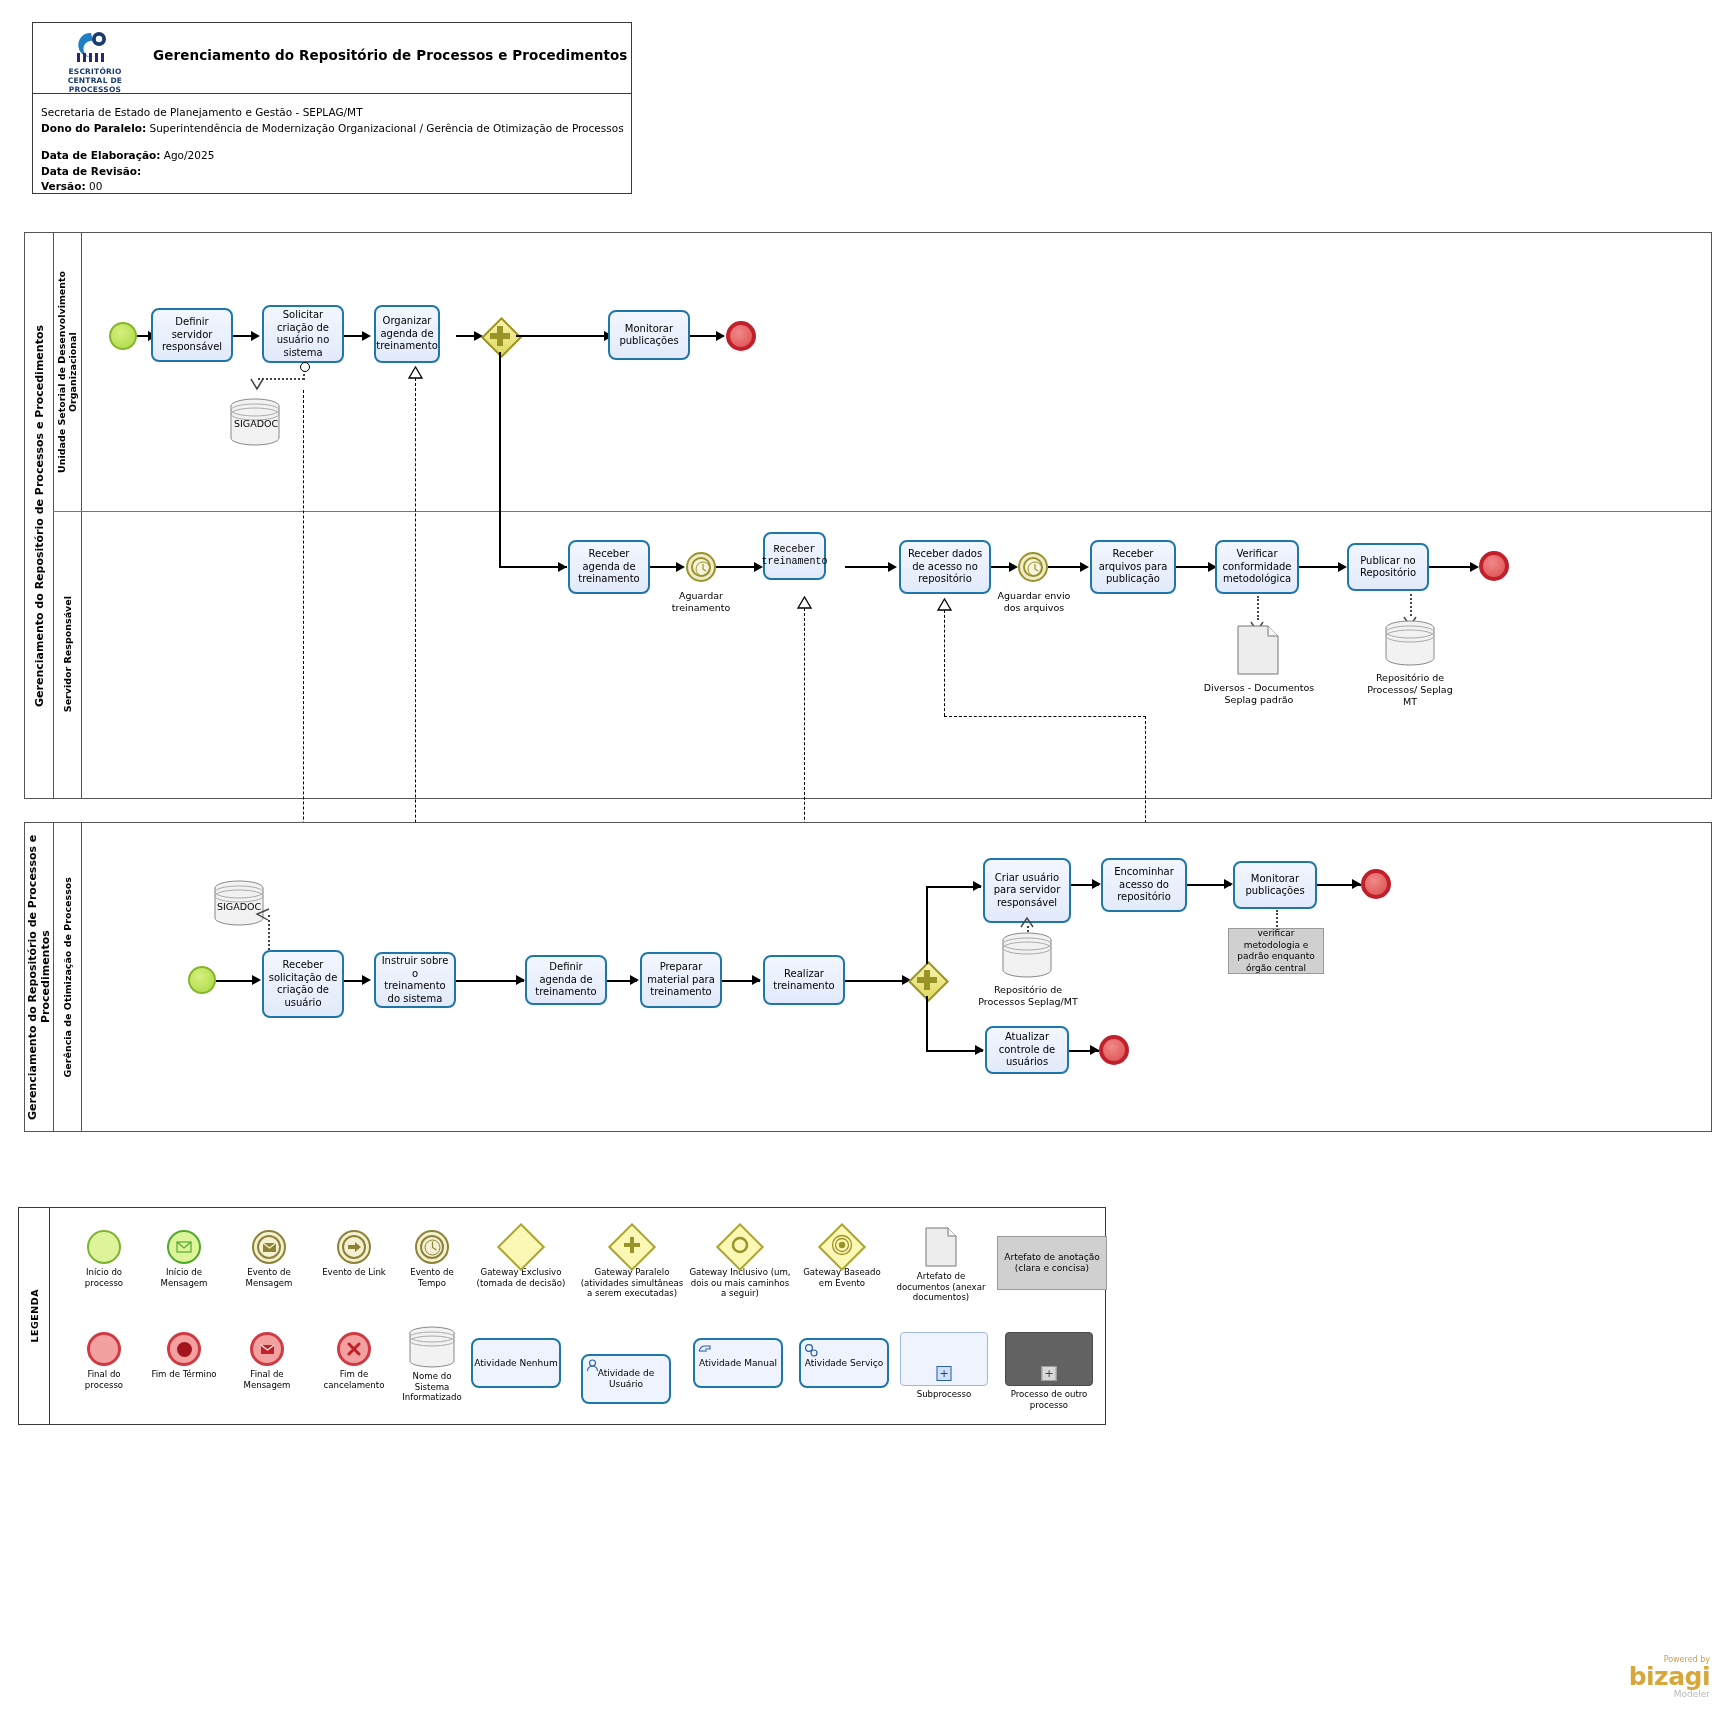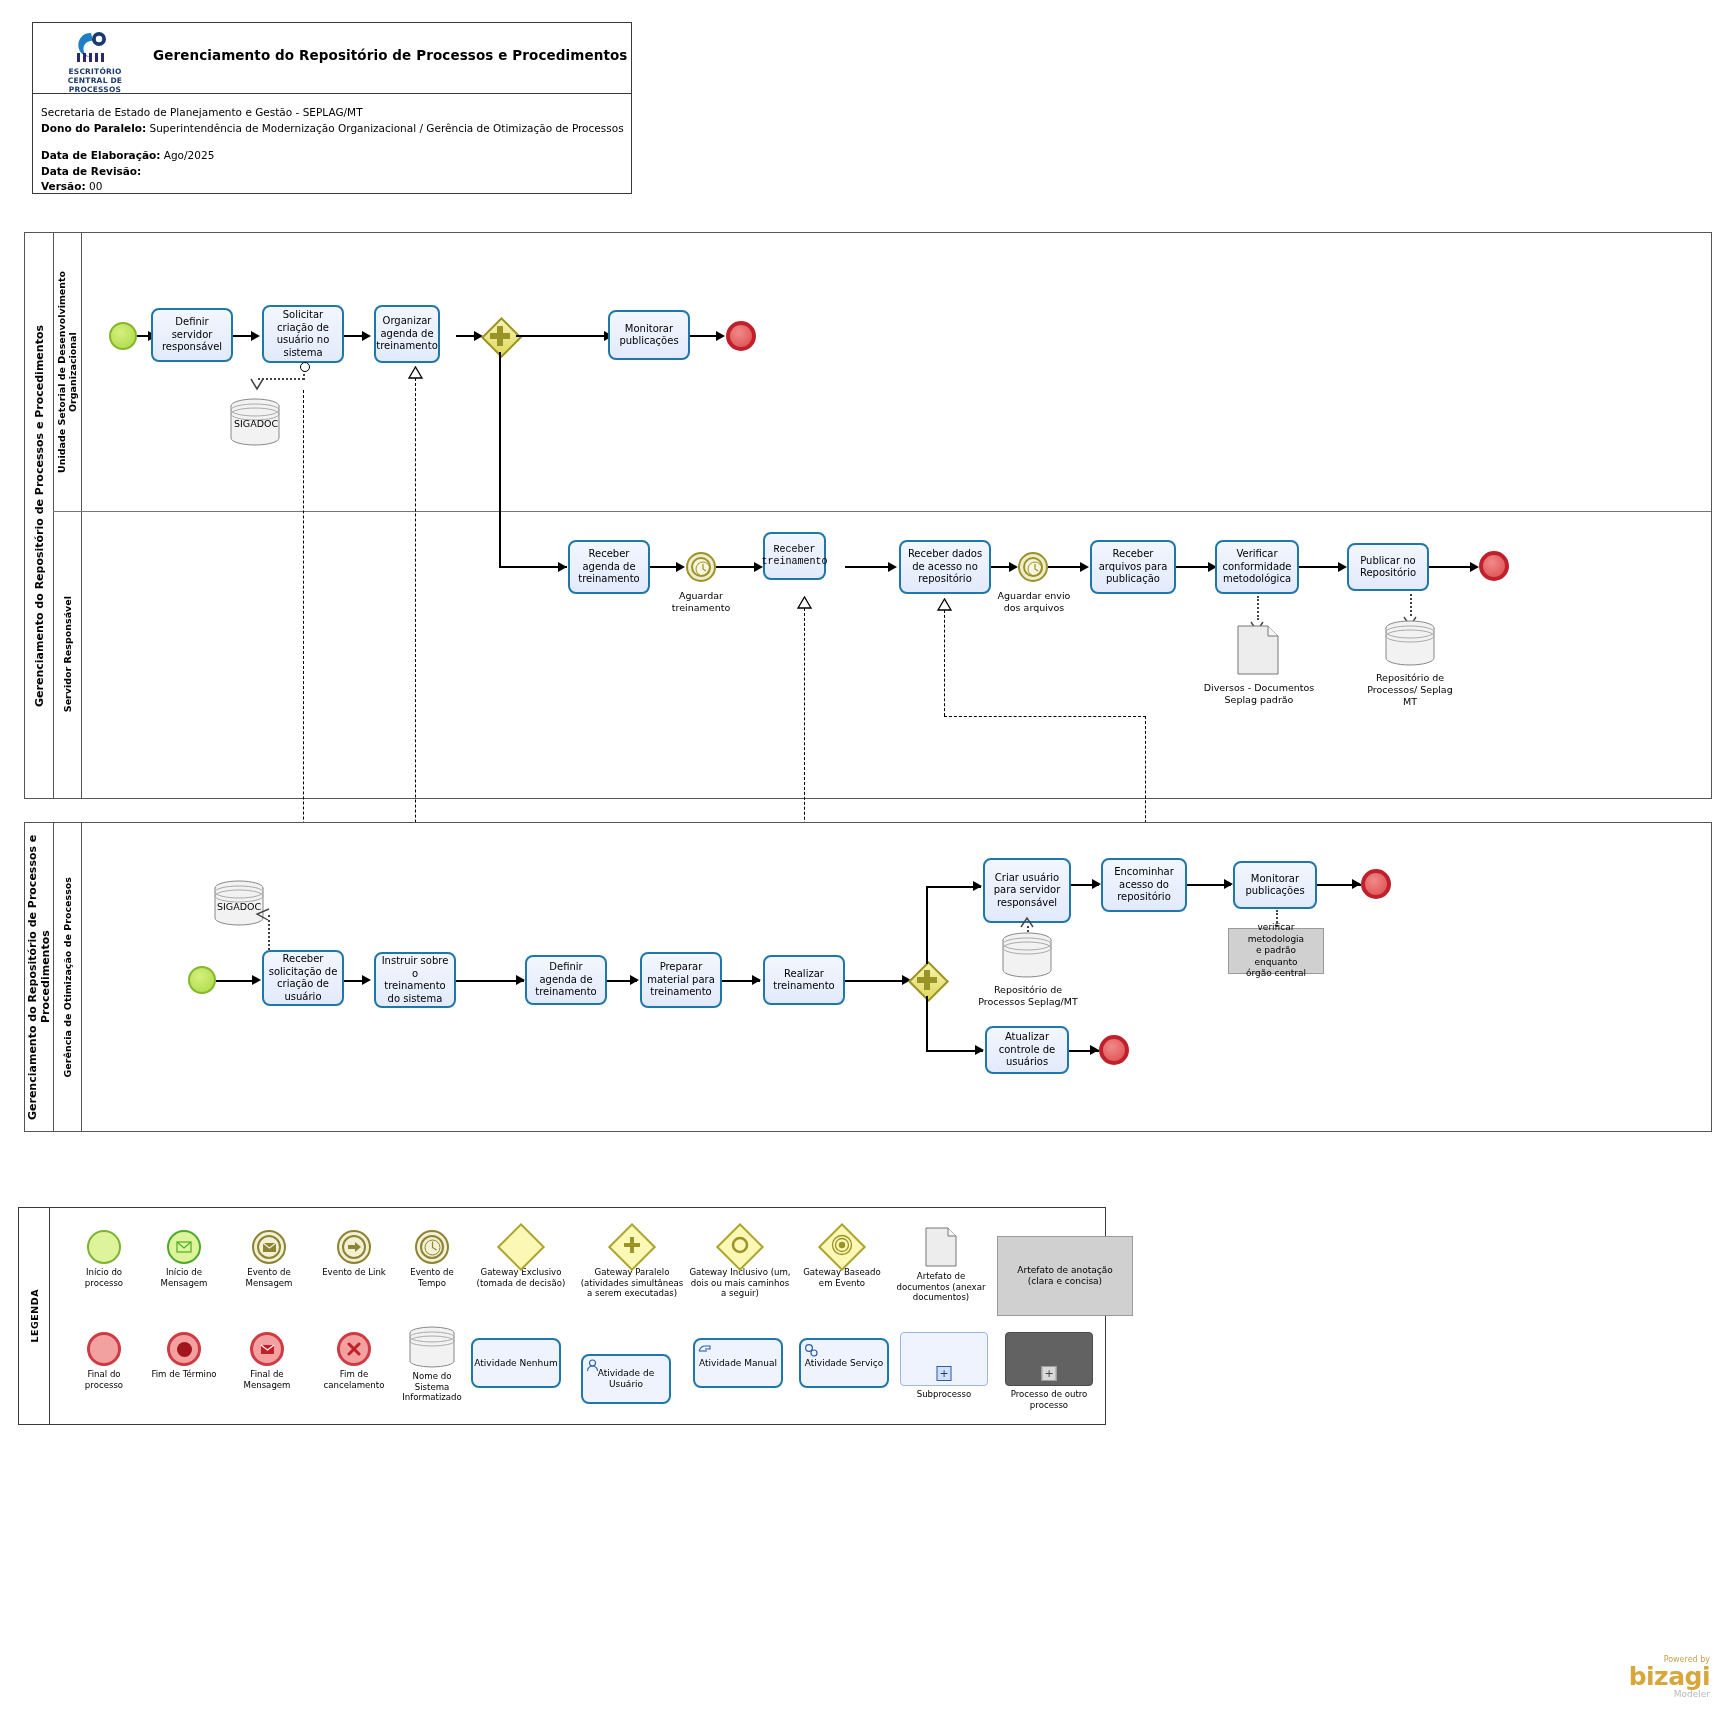--- a/index.html
+++ b/index.html
@@ -33,21 +33,21 @@
             background-image:radial-gradient(circle at 40% 35%,#d6f07e,#a8d844);}
   .ev-end{border-radius:50%;background:#e85b5b;border:4px solid #c0202b;
           background-image:radial-gradient(circle at 40% 35%,#f08a8a,#dd4a4a);}
   .gw{background:#edea7c;border:2px solid #9a9327;transform:rotate(45deg);
       background-image:linear-gradient(135deg,#f6f4b0,#dfd95e);}
   .timer{border-radius:50%;border:2px solid #9a9327;background:#efeccd;}
   .timer .in{position:absolute;left:3px;top:3px;right:3px;bottom:3px;border-radius:50%;border:2px solid #9a9327;background:#f7f4e0;}
   .lbl{position:absolute;text-align:center;font-size:9.5px;line-height:12px;}
   .datastore{width:100%;height:100%;}
   .docart{width:100%;height:100%;}
-  .annot{background:#d0d0d0;border:1px solid #9a9a9a;display:flex;align-items:center;justify-content:center;text-align:center;font-size:9px;line-height:11.5px;padding:15px;}
+  .annot{background:#d0d0d0;border:1px solid #9a9a9a;display:flex;align-items:center;justify-content:center;text-align:center;font-size:9px;line-height:11.5px;padding:2px;}
 
   
   .seq{position:absolute;background:#000;}
   .seqh{height:1.6px;}
   .seqv{width:1.6px;}
   .arrowR{position:absolute;width:0;height:0;border-top:5px solid transparent;border-bottom:5px solid transparent;border-left:9px solid #000;}
   .dashv{position:absolute;width:0;border-left:1.6px dashed #000;}
   .dashh{position:absolute;height:0;border-top:1.6px dashed #000;}
   .dotv{position:absolute;width:0;border-left:2px dotted #444;}
   .doth{position:absolute;height:0;border-top:2px dotted #444;}
@@ -322,21 +322,21 @@
     </div>
   <div class="lanelabel" style="top:0;height:308px;">
       <span>Gerência de Otimização de Processos</span>
     </div>
 </div>
 
 <div class="abs ev-start" style="left:188px;top:966px;width:28px;height:28px;"></div>
 <div class="seq seqh abs" style="left:216px;top:980px;width:40px;"></div>
 <div class="arrowR" style="left:252px;top:975px;"></div>
 
-<div class="abs task" style="left:262px;top:950px;width:82px;height:56px;">
+<div class="abs task" style="left:262px;top:950px;width:82px;height:68px;">
     <span>Receber solicitação de criação de usuário</span>
   </div>
 <div class="seq seqh abs" style="left:344px;top:980px;width:22px;"></div>
 <div class="arrowR" style="left:362px;top:975px;"></div>
 
 <div class="abs task" style="left:374px;top:952px;width:82px;height:56px;">
     <span>Instruir sobre o treinamento do sistema</span>
   </div>
 <div class="seq seqh abs" style="left:456px;top:980px;width:68px;"></div>
 <div class="arrowR" style="left:516px;top:975px;"></div>

